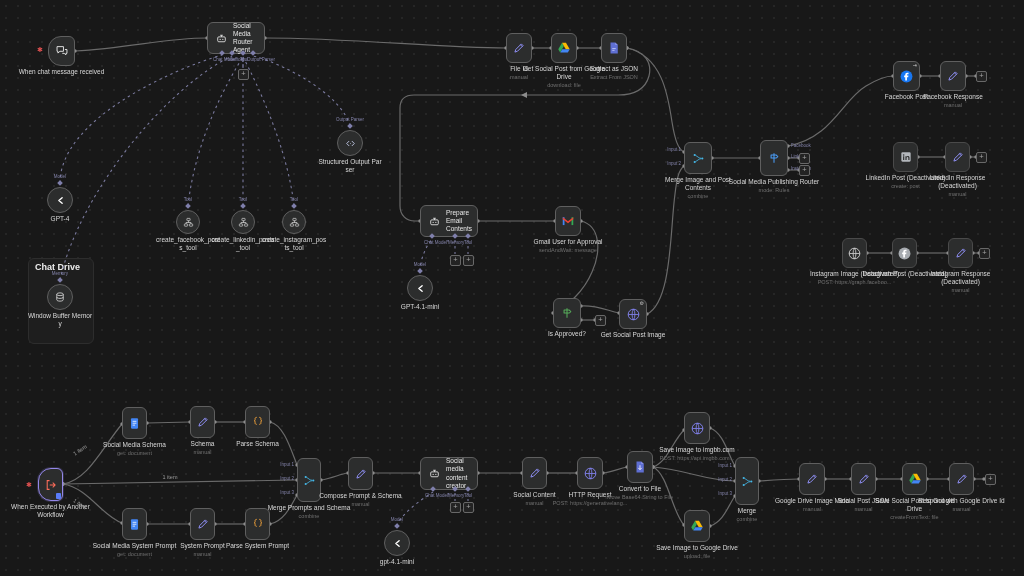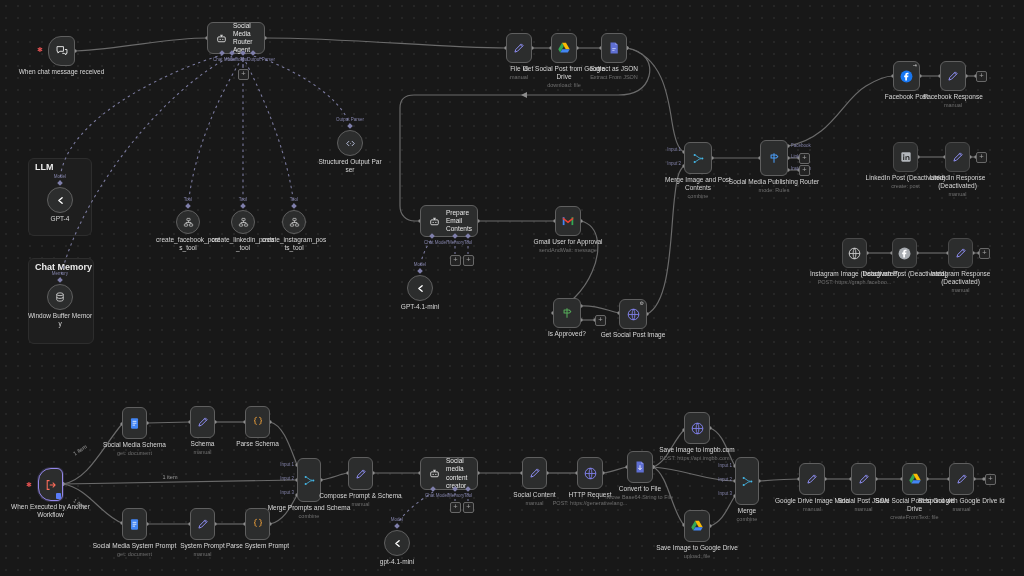--- a/index.html
+++ b/index.html
@@ -33,25 +33,22 @@
   .edge-label{position:absolute;font-size:5.5px;color:#9b9b9b;white-space:nowrap;z-index:3;}
   .diamond{position:absolute;width:4px;height:4px;background:#7f7fab;transform:rotate(45deg);z-index:3;}
   .pin{position:absolute;color:#df5050;font-size:7px;line-height:7px;z-index:3;}
   .badge{position:absolute;top:1px;right:2px;font-size:5px;line-height:5px;color:#c3c3c3;z-index:4;}
   .badge.corner-blue{top:auto;bottom:1px;right:1px;width:5px;height:6px;background:#5a7cfa;border-radius:1px;}
 </style>
 </head>
 <body>
 
 <div id="canvas">
-    <div class="group" style="left: 28px; top: 158px; width: 62px; height: 76px;">
-      <div class="group-label">LLM</div>
-    </div>
     <div class="group" style="left: 28px; top: 258px; width: 64px; height: 84px;">
-      <div class="group-label">Chat Memory</div>
+      <div class="group-label">Chat Drive</div>
     </div>
     <svg width="1024" height="576" id="edges">
       <path d="M75,51 C130,48 165,38 207,38" fill="none" stroke="#6a6a6a" stroke-width="1.2"></path>
       <circle cx="75" cy="51" r="1.7" fill="#8c8c8c"></circle>
       <circle cx="207" cy="38" r="1.7" fill="#8c8c8c"></circle>
       <path d="M265,38 C350,38 440,48 506,48" fill="none" stroke="#6a6a6a" stroke-width="1.2"></path>
       <circle cx="265" cy="38" r="1.7" fill="#8c8c8c"></circle>
       <circle cx="506" cy="48" r="1.7" fill="#8c8c8c"></circle>
       <path d="M532,48 L551,48" fill="none" stroke="#6a6a6a" stroke-width="1.2"></path>
       <circle cx="532" cy="48" r="1.7" fill="#8c8c8c"></circle>

